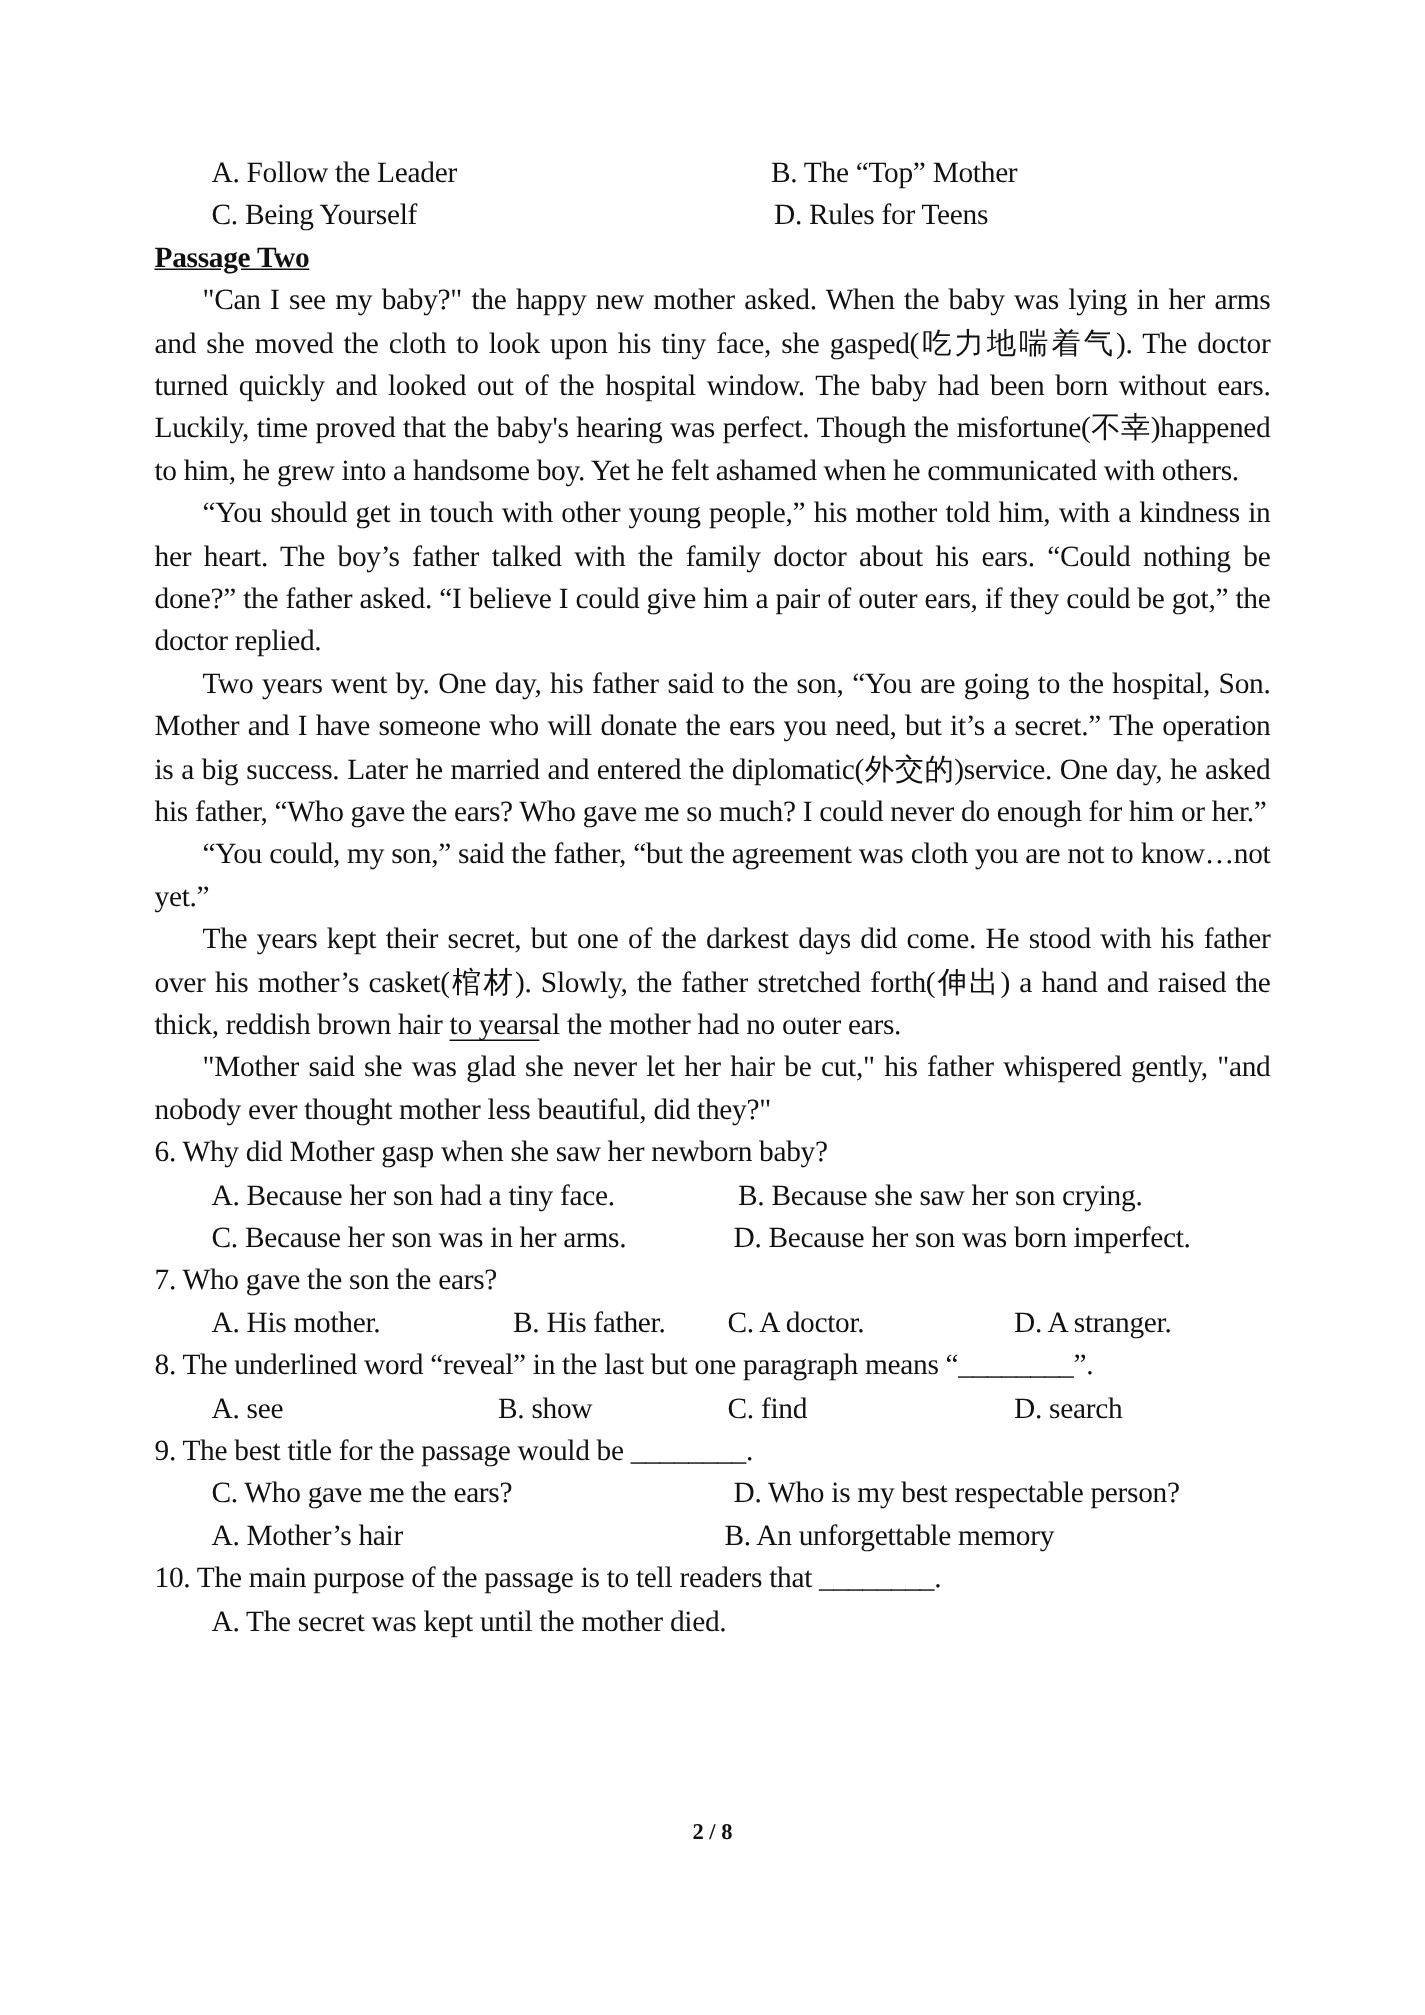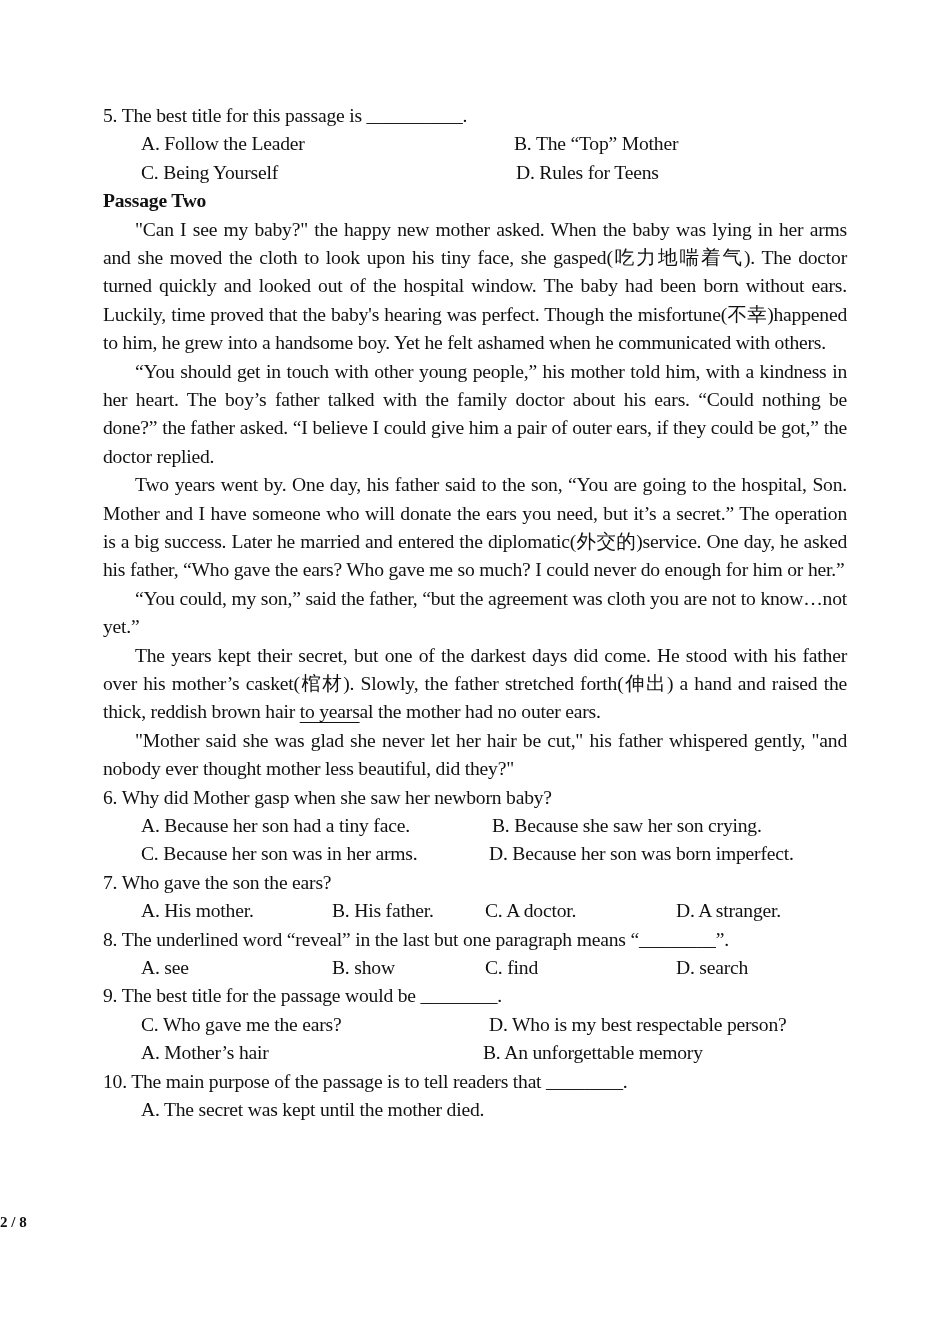--- a/index.html
+++ b/index.html
@@ -10,33 +10,32 @@
     }
     .page {
       position: absolute; left: 103px; top: 102px; width: 744px;
       font-size: 19.6px; line-height: 28.4px;
       letter-spacing: -0.2px;
     }
     .line { white-space: nowrap; height: 28.4px; }
     .para { text-indent: 32px; text-align: justify; text-align-last: left; white-space: normal; }
     .opt-row { position: relative; height: 28.4px; white-space: nowrap; }
     .opt { position: absolute; top: 0; }
-    .bold { font-weight: bold; }
+    .bold { font-weight: bold; text-decoration: underline; }
     .ul { text-decoration: underline; text-underline-offset: 4px; }
     .footer {
-      position: absolute; top: 1214px; left: 0; width: 950px; text-align: left;
+      position: absolute; top: 1214px; left: 0; width: 950px; text-align: center;
       font-size: 15px; font-weight: bold;
     }
   </style>
 </head>
 <body>
 
 <div class="page">
 
-  <div class="line">5. The best title for this passage is __________.</div>
   <div class="opt-row">
     <span class="opt" style="left:38px">A. Follow the Leader</span>
     <span class="opt" style="left:411px">B. The “Top” Mother</span>
   </div>
   <div class="opt-row">
     <span class="opt" style="left:38px">C. Being Yourself</span>
     <span class="opt" style="left:413px">D. Rules for Teens</span>
   </div>
 
   <div class="line bold">Passage Two</div>
@@ -53,21 +52,21 @@
     <span class="opt" style="left:389px">B. Because she saw her son crying.</span>
   </div>
   <div class="opt-row">
     <span class="opt" style="left:386px">D. Because her son was born imperfect.</span>
     <span class="opt" style="left:38px">C. Because her son was in her arms.</span>
   </div>
 
   <div class="line">7. Who gave the son the ears?</div>
   <div class="opt-row">
     <span class="opt" style="left:38px">A. His mother.</span>
-    <span class="opt" style="left:229px">B. His father.</span>
+    <span class="opt" style="left:239px">B. His father.</span>
     <span class="opt" style="left:382px">C. A doctor.</span>
     <span class="opt" style="left:573px">D. A stranger.</span>
   </div>
 
   <div class="line">8. The underlined word “reveal” in the last but one paragraph means “________”.</div>
   <div class="opt-row">
     <span class="opt" style="left:38px">A. see</span>
     <span class="opt" style="left:229px">B. show</span>
     <span class="opt" style="left:382px">C. find</span>
     <span class="opt" style="left:573px">D. search</span>

